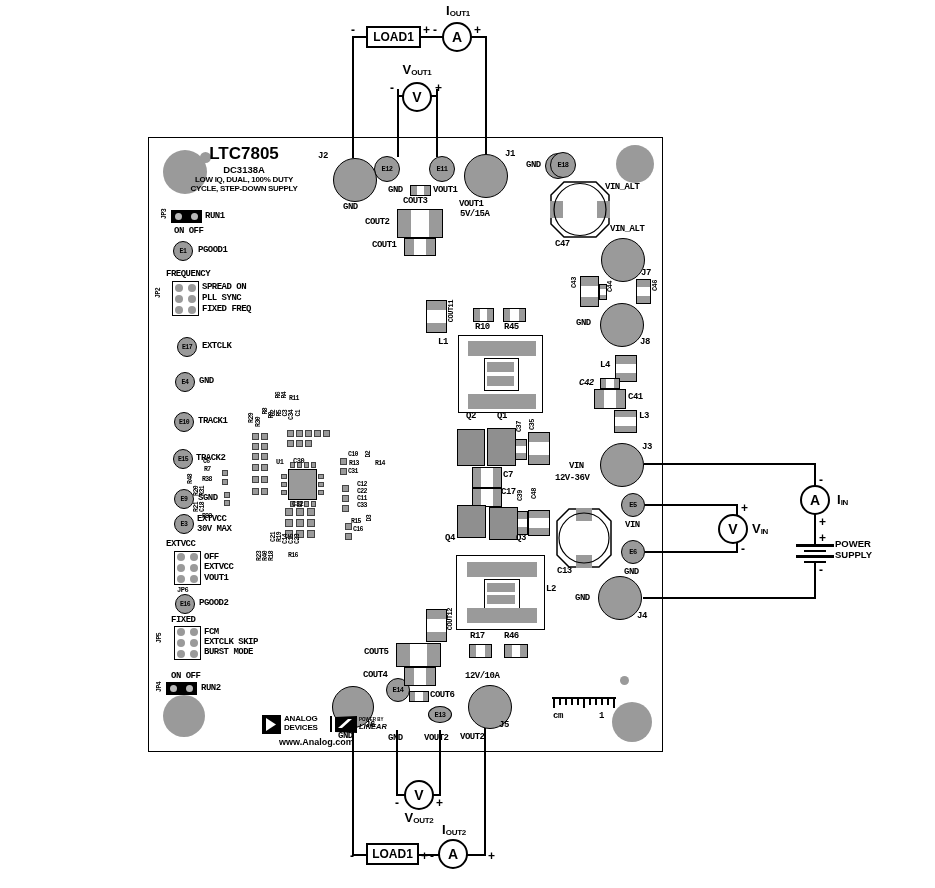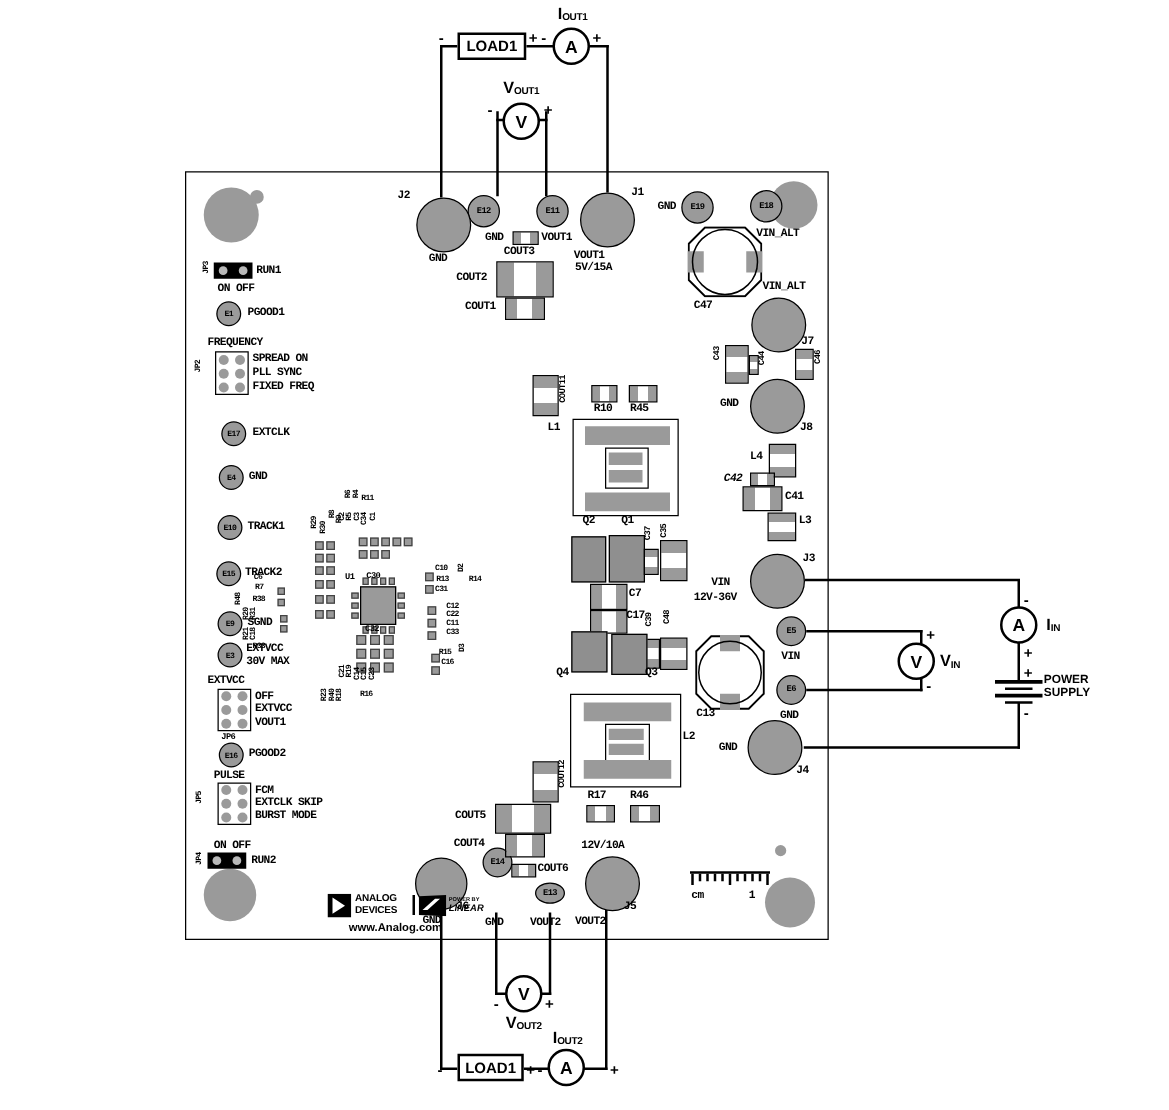--- a/index.html
+++ b/index.html
@@ -152,20 +152,26 @@
     <div>POWER</div>
     <div>SUPPLY</div>
   </div>
   <div class="sign" style="left:819px;top:474px;">-</div>
   <div class="sign" style="left:819px;top:516px;">+</div>
   <div class="sign" style="left:819px;top:532px;">+</div>
   <div class="sign" style="left:819px;top:564px;">-</div>
   <div class="sign" style="left:741px;top:502px;">+</div>
   <div class="sign" style="left:741px;top:543px;">-</div>
 
+  <div class="titleblock" style="left:176px;top:144px;width:136px;">
+    <div style="font:bold 17px 'Liberation Sans',sans-serif;">LTC7805</div>
+    <div style="font:bold 9.5px 'Liberation Sans',sans-serif;">DC3138A</div>
+    <div style="font:bold 8px 'Liberation Sans',sans-serif;letter-spacing:-0.3px;">LOW IQ, DUAL, 100% DUTY</div>
+    <div style="font:bold 8px 'Liberation Sans',sans-serif;letter-spacing:-0.3px;">CYCLE, STEP-DOWN SUPPLY</div>
+  </div>
 
   <div class="s v sm" style="left:162px;top:209px;">JP3</div>
   <div class="shunt" style="left:171px;top:210px;width:31px;height:13px;">
     <span class="sdot"></span>
       <span class="sdot"></span>
   </div>
   <div class="s" style="left:205px;top:212px;">RUN1</div>
   <div class="s" style="left:174px;top:227px;">ON OFF</div>
 
   <div class="s" style="left:166px;top:270px;">FREQUENCY</div>
@@ -189,21 +195,21 @@
     <span class="jdot"></span>
       <span class="jdot"></span>
     <span class="jdot"></span>
       <span class="jdot"></span>
   </div>
   <div class="s" style="left:204px;top:553px;">OFF</div>
   <div class="s" style="left:204px;top:563px;">EXTVCC</div>
   <div class="s" style="left:204px;top:574px;">VOUT1</div>
   <div class="s md" style="left:177px;top:587px;">JP6</div>
 
-  <div class="s" style="left:171px;top:616px;">PULSE</div>
+  <div class="s" style="left:171px;top:616px;">FIXED</div>
   <div class="s v sm" style="left:157px;top:633px;">JP5</div>
   <div class="jblock" style="left:174px;top:626px;width:27px;height:34px;">
     <span class="jdot"></span>
       <span class="jdot"></span>
     <span class="jdot"></span>
       <span class="jdot"></span>
     <span class="jdot"></span>
       <span class="jdot"></span>
   </div>
   <div class="s" style="left:204px;top:628px;">FCM</div>
@@ -257,21 +263,21 @@
     </div>
   <div class="s" style="left:388px;top:186px;">GND</div>
   <div class="ep" style="left:429px;top:156px;width:26px;height:26px;">
       <span>E11</span>
     </div>
   <div class="s" style="left:433px;top:186px;">VOUT1</div>
   <div class="ep" style="left:545px;top:153px;width:26px;height:26px;">
       <span>E19</span>
     </div>
   <div class="s" style="left:526px;top:161px;">GND</div>
-  <div class="ep" style="left:600px;top:152px;width:26px;height:26px;align-items:center;">
+  <div class="ep" style="left:550px;top:152px;width:26px;height:26px;align-items:center;">
       <span>E18</span>
     </div>
   <div class="s" style="left:605px;top:183px;">VIN_ALT</div>
   <div class="ep" style="left:621px;top:493px;width:24px;height:24px;">
       <span>E5</span>
     </div>
   <div class="s" style="left:625px;top:521px;">VIN</div>
   <div class="ep" style="left:621px;top:540px;width:24px;height:24px;">
       <span>E6</span>
     </div>

